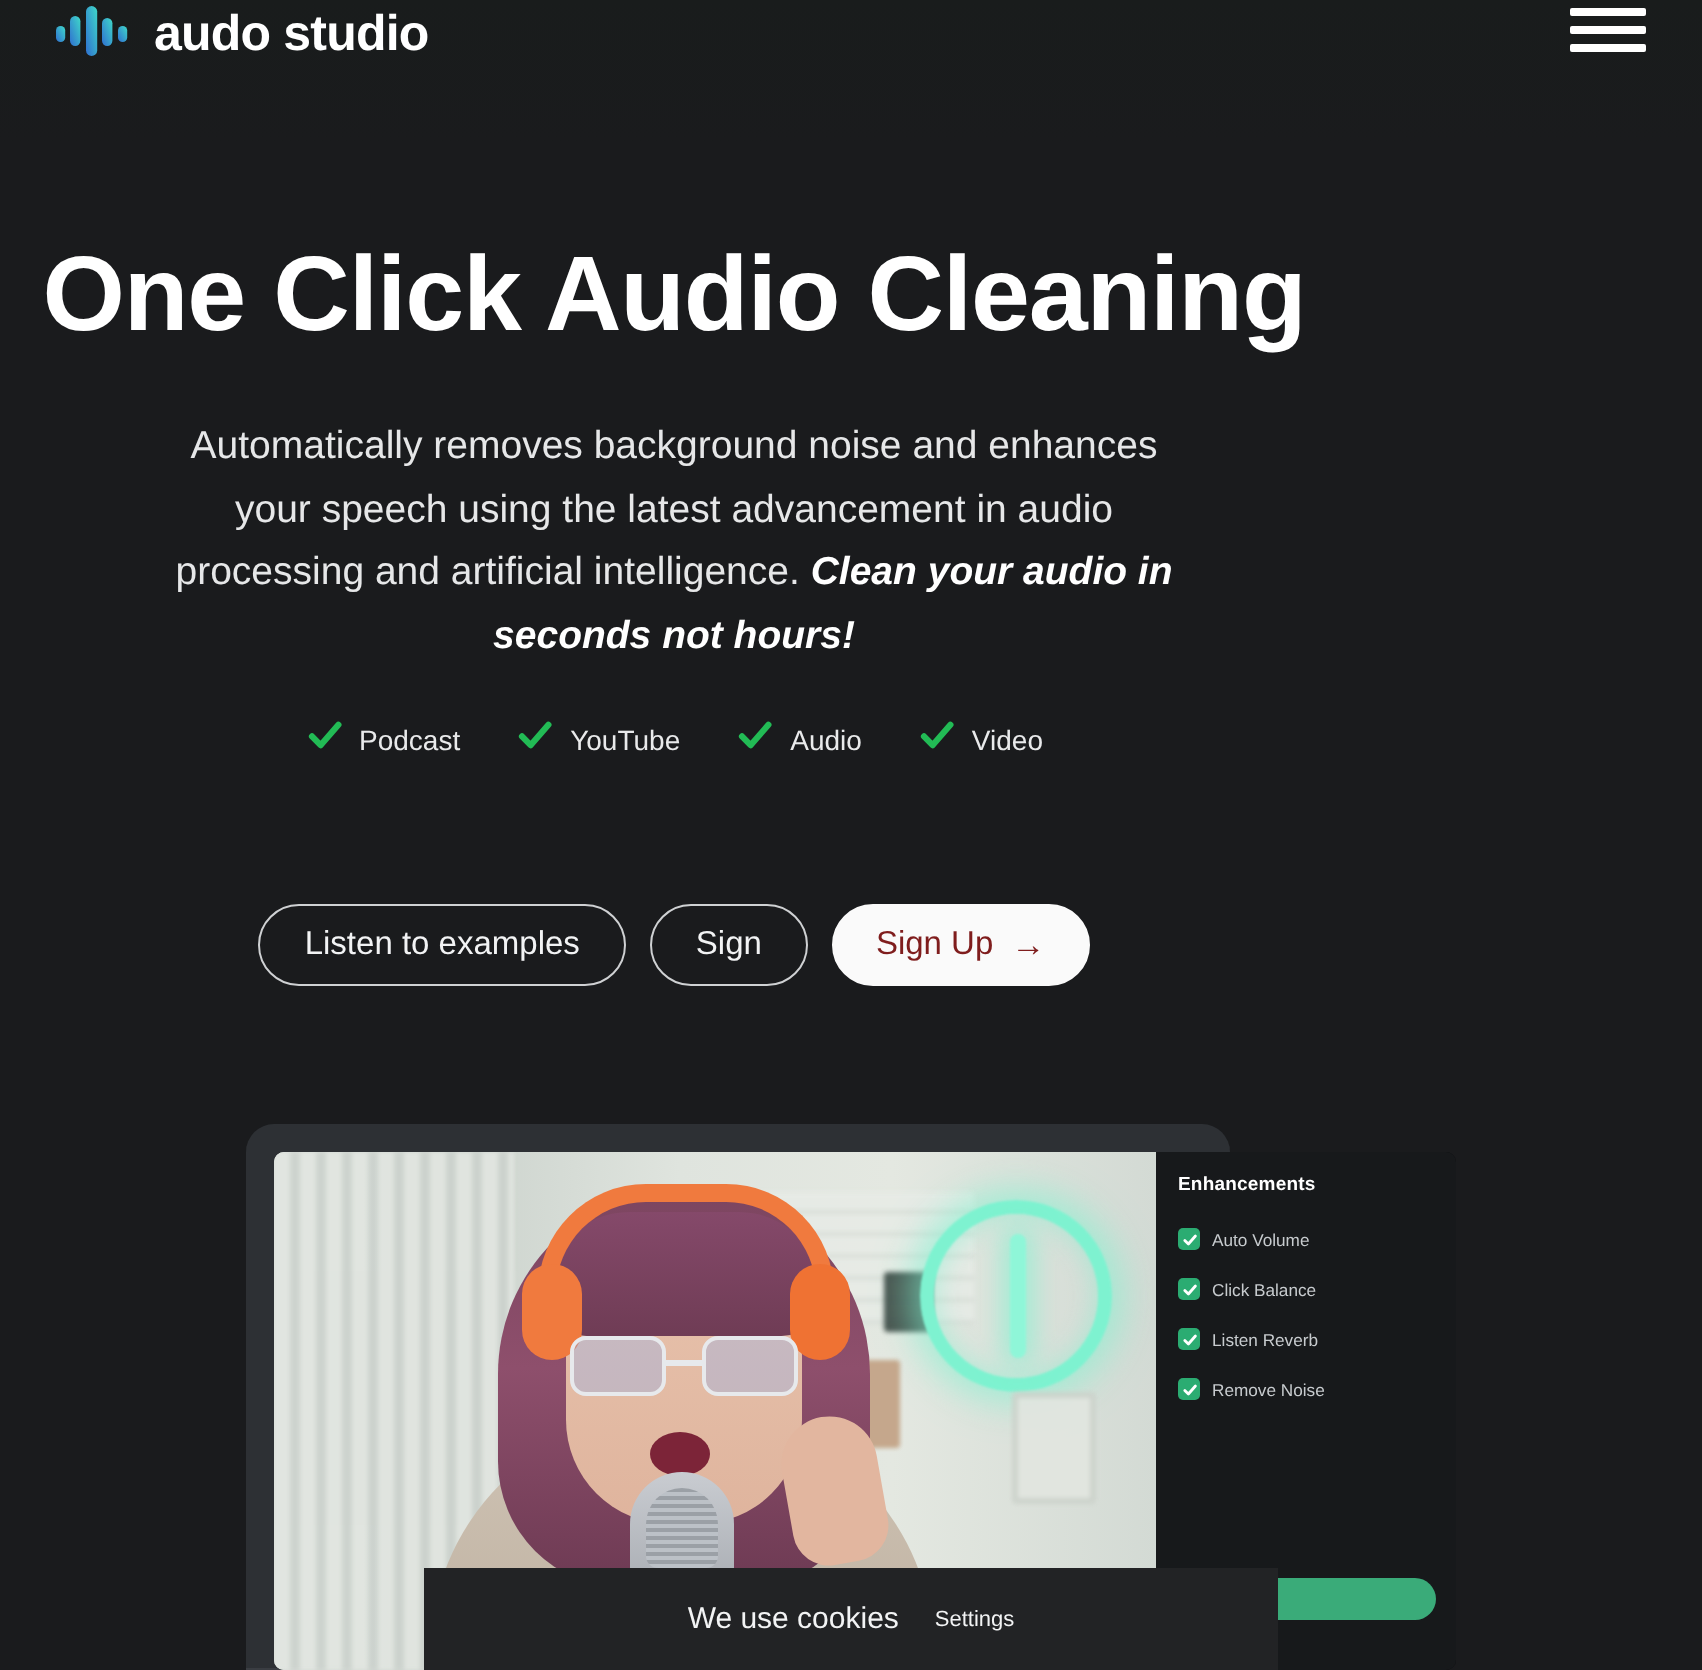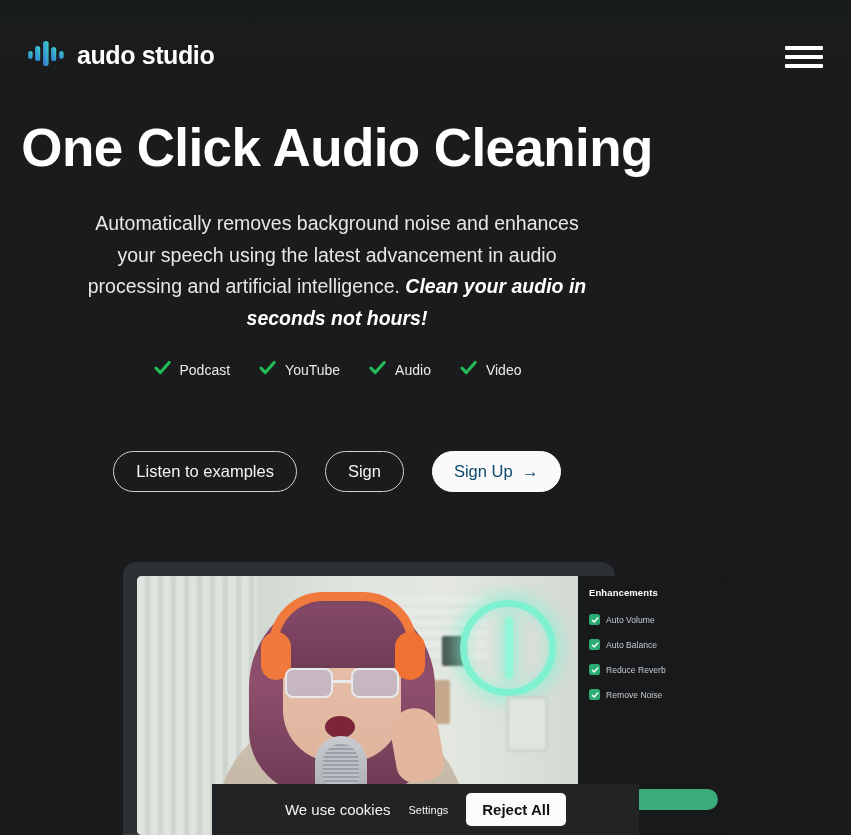--- a/index.html
+++ b/index.html
@@ -14,21 +14,21 @@
     width:851px; height:835px;
     background:#1a1b1d;
     overflow:hidden;
   }
 
   
   #header {
     position:absolute; top:0; left:0;
     width:851px; height:72px;
     background:linear-gradient(180deg,#191c1c 0%,#1a1b1d 100%);
-    display:flex; align-items:flex-end; justify-content:space-between;
+    display:flex; align-items:flex-start; justify-content:space-between;
     padding:0 28px;
   }
   #logo { display:flex; align-items:center; gap:11px; cursor:pointer; }
   #logo-mark { display:block; }
   #logo-text {
     color:#ffffff; font-size:25px; font-weight:600;
     letter-spacing:-0.4px;
   }
   #hamburger {
     width:38px; height:30px;
@@ -65,38 +65,38 @@
     gap:28px;
   }
   .feature { display:flex; align-items:center; gap:8px; }
   .feature-check { display:block; }
   .feature-label { color:#e9eaeb; font-size:14px; }
 
   
   #cta {
     margin-top:70px;
     display:flex; align-items:center; justify-content:center;
-    gap:28px;
+    gap:12px;
   }
   .btn {
     border-radius:999px;
     font-size:16.5px;
     display:inline-flex; align-items:center; justify-content:center;
     cursor:pointer; white-space:nowrap;
   }
   .btn-outline {
     height:41px; padding:0 22px;
     background:transparent;
     border:1.4px solid #cfd1d3;
     color:#f2f3f4;
   }
   .btn-solid {
     height:41px; padding:0 21px;
     background:#fafafa; border:1.4px solid #fafafa;
-    color:#0c4a6e;
+    color:#7f1d1d;
     gap:9px;
   }
   .arrow-glyph { font-size:17px; line-height:1; display:inline-block; }
 
   
   #laptop {
     position:absolute;
     left:123px; top:562px;
     width:492px; height:273px;
     background:#2d3034;
@@ -420,30 +420,30 @@
           </span>
           <span class="enh-label">Auto Volume</span>
         </div>
 
         <div class="enh-row">
           <span class="enh-box">
             <svg width="8" height="8" viewBox="0 0 8 8">
               <path d="M1.4 4.2 L3.2 6 L6.7 2" stroke="#ffffff" stroke-width="1.4" fill="none" stroke-linecap="round" stroke-linejoin="round"></path>
             </svg>
           </span>
-          <span class="enh-label">Auto Balance</span>
+          <span class="enh-label">Click Balance</span>
         </div>
 
         <div class="enh-row">
           <span class="enh-box">
             <svg width="8" height="8" viewBox="0 0 8 8">
               <path d="M1.4 4.2 L3.2 6 L6.7 2" stroke="#ffffff" stroke-width="1.4" fill="none" stroke-linecap="round" stroke-linejoin="round"></path>
             </svg>
           </span>
-          <span class="enh-label">Reduce Reverb</span>
+          <span class="enh-label">Listen Reverb</span>
         </div>
 
         <div class="enh-row">
           <span class="enh-box">
             <svg width="8" height="8" viewBox="0 0 8 8">
               <path d="M1.4 4.2 L3.2 6 L6.7 2" stroke="#ffffff" stroke-width="1.4" fill="none" stroke-linecap="round" stroke-linejoin="round"></path>
             </svg>
           </span>
           <span class="enh-label">Remove Noise</span>
         </div>
@@ -456,16 +456,15 @@
           </span>
           <span id="apply-label">Apply</span>
         </div>
       </div>
     </div>
   </div>
 
   <div id="cookie">
     <span id="cookie-text">We use cookies</span>
     <span id="cookie-settings">Settings</span>
-    <button class="cookie-btn">Reject All</button>
   </div>
 
 </div>
 
 </body></html>

